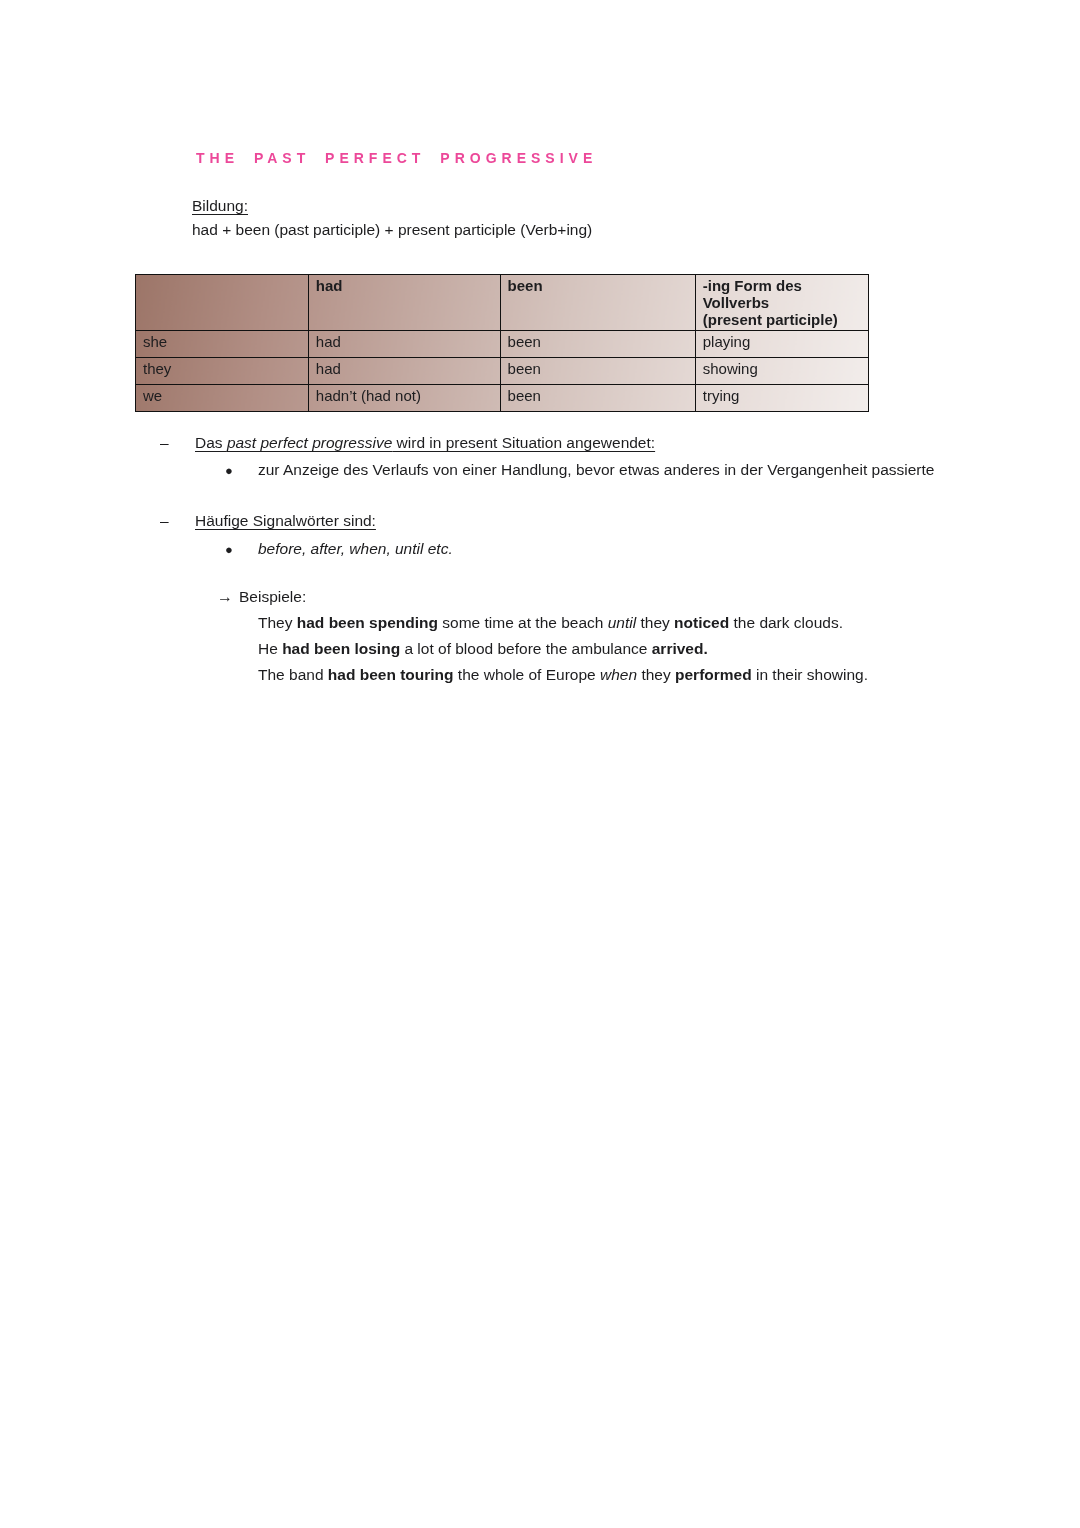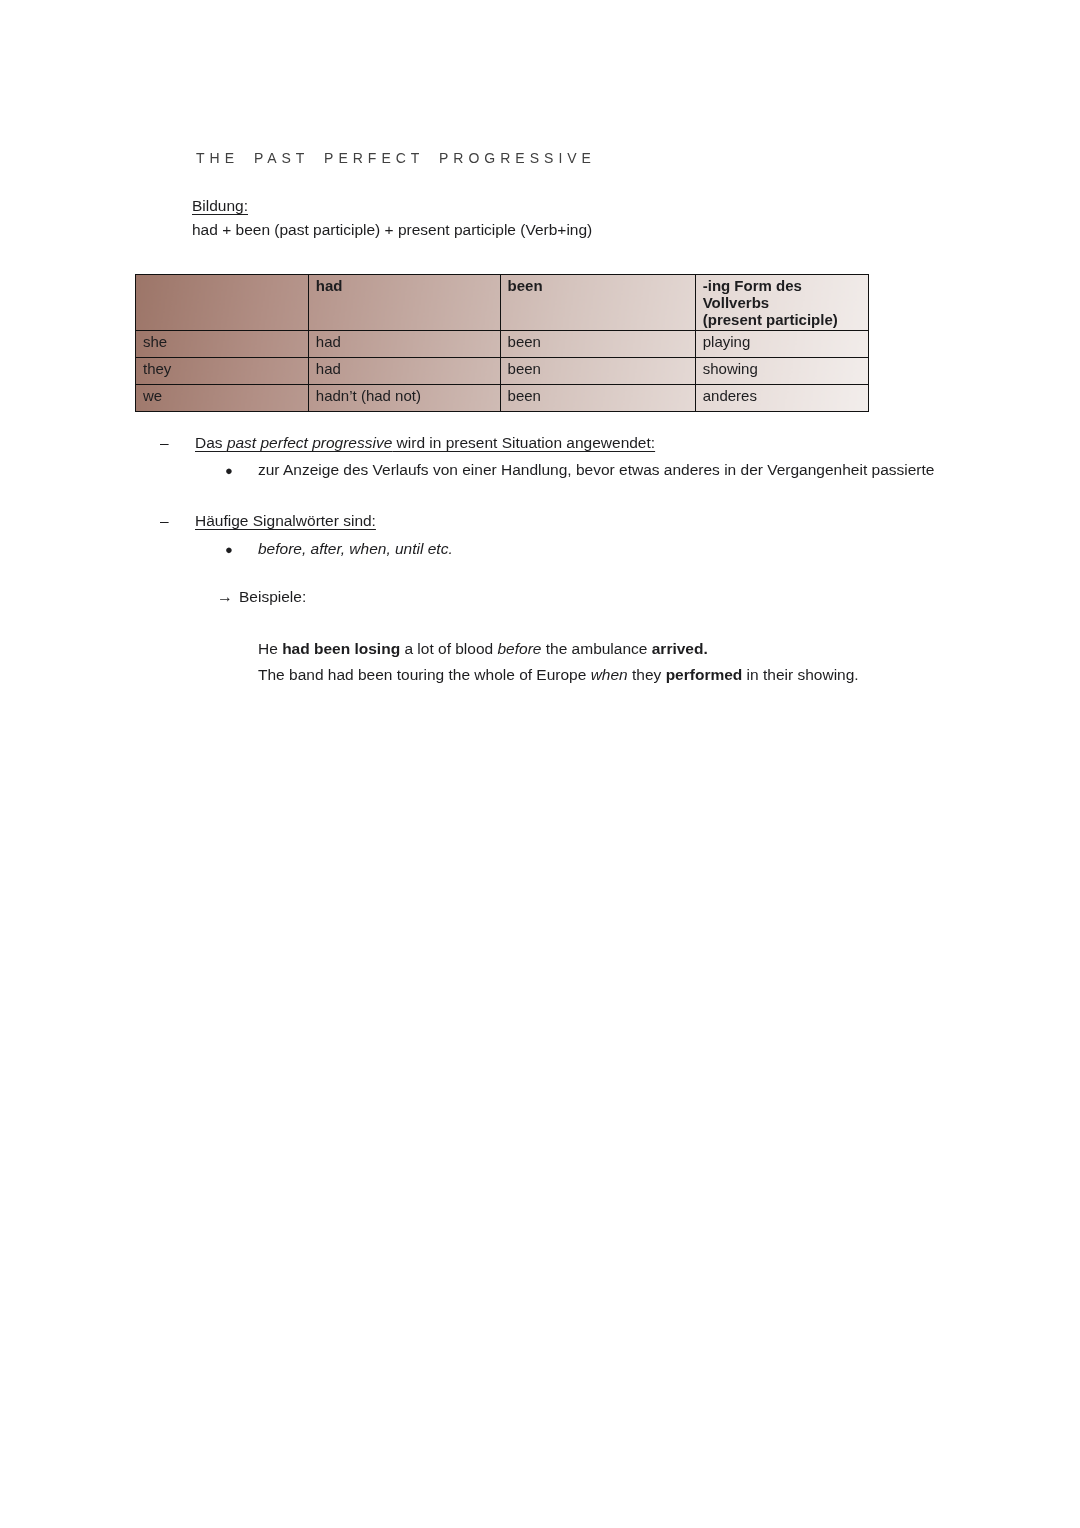--- a/index.html
+++ b/index.html
@@ -13,24 +13,24 @@
     font-family: "Liberation Sans", "DejaVu Sans", sans-serif;
     color: #1d1d1f;
     font-size: 15.5px;
     overflow: hidden;
   }
   .title {
     position: absolute;
     left: 196px;
     top: 150px;
     font-size: 14px;
-    font-weight: normal;
+    font-weight: bold;
     letter-spacing: 5px;
     word-spacing: 6px;
-    color: #404040;
+    color: #ec4899;
   }
   .u { text-decoration: underline; text-underline-offset: 3px; }
   .italic { font-style: italic; }
 
   .bildung-label { position: absolute; left: 192px; top: 197px; }
   .formula { position: absolute; left: 192px; top: 221px; }
 
   table.conj {
     position: absolute;
     left: 135px;
@@ -101,21 +101,21 @@
     <tr class="body">
       <td>they</td>
       <td>had</td>
       <td>been</td>
       <td>showing</td>
     </tr>
     <tr class="body">
       <td>we</td>
       <td>hadn’t (had not)</td>
       <td>been</td>
-      <td>anderes</td>
+      <td>trying</td>
     </tr>
   </tbody>
     </table>
 
   <div class="dash-item usage-item">
     <span class="dash">–</span>
     <span class="u"><span>Das </span><span style="font-style: italic;">past perfect progressive</span><span> wird in present Situation angewendet:</span></span>
   </div>
   <div class="bullet-item usage-bullet">
     <span class="bullet">●</span>
@@ -129,16 +129,17 @@
   <div class="bullet-item signal-bullet">
     <span class="bullet">●</span>
     <span class="italic">before, after, when, until etc.</span>
   </div>
 
   <div class="examples-heading">
     <span class="arrow">→</span>
     <span>Beispiele:</span>
   </div>
 
-  <div class="example-line ex-1"><span>He </span><span style="font-weight: bold;">had been losing</span><span> a lot of blood </span><span style="font-style: italic;">before</span><span> the ambulance </span><span style="font-weight: bold;">arrived.</span></div>
-  <div class="example-line ex-2"><span>The band </span><span style="font-weight: normal;">had been touring</span><span> the whole of Europe </span><span style="font-style: italic;">when</span><span> they </span><span style="font-weight: bold; margin-top: 20px;">performed</span><span> in their showing.</span></div>
+  <div class="example-line ex-0"><span>They </span><span style="font-weight: bold;">had been spending</span><span> some time at the beach </span><span style="font-style: italic;">until</span><span> they </span><span style="font-weight: bold;">noticed</span><span> the dark clouds.</span></div>
+  <div class="example-line ex-1"><span>He </span><span style="font-weight: bold;">had been losing</span><span> a lot of blood </span><span style="">before</span><span> the ambulance </span><span style="font-weight: bold;">arrived.</span></div>
+  <div class="example-line ex-2"><span>The band </span><span style="font-weight: bold;">had been touring</span><span> the whole of Europe </span><span style="font-style: italic;">when</span><span> they </span><span style="font-weight: bold; margin-top: 20px;">performed</span><span> in their showing.</span></div>
 
 </div>
 
 </body></html>

